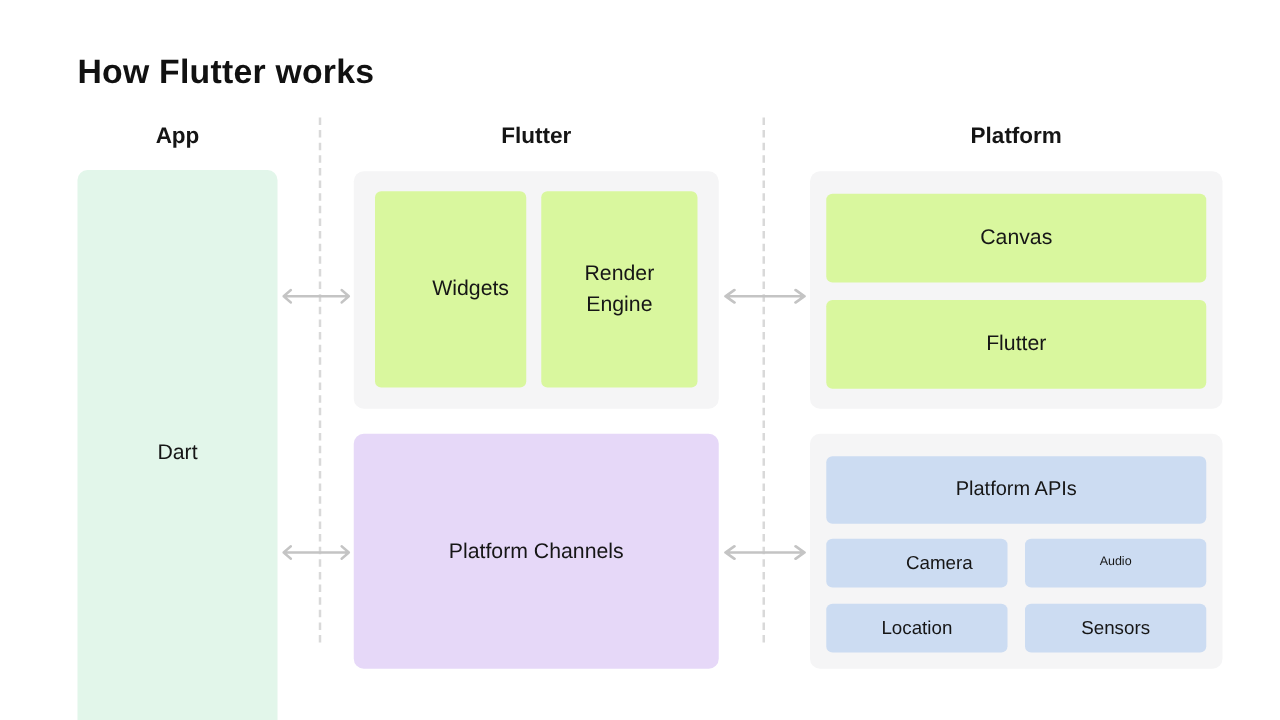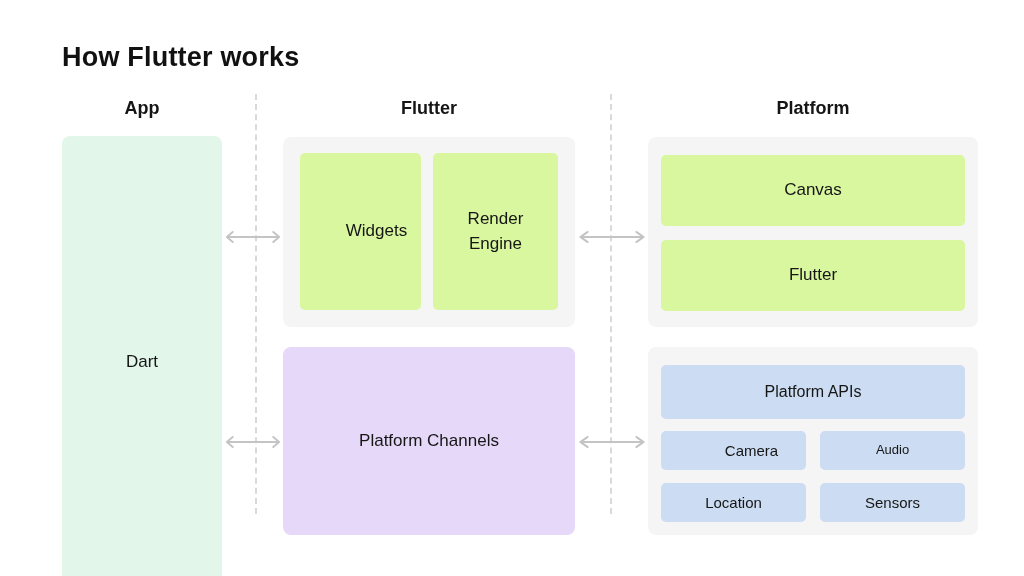--- a/index.html
+++ b/index.html
@@ -88,21 +88,21 @@
   .render-box        { left: 433px; top: 153px; width: 125px; height: 157px; padding: 0 16px; }
   .channels-box      { left: 283px; top: 347px; width: 292px; height: 188px; border-radius: 8px; }
 
   
   .platform-top-panel    { left: 648px; top: 137px; width: 330px; height: 190px; }
   .canvas-box            { left: 661px; top: 155px; width: 304px; height: 71px;  }
   .events-box            { left: 661px; top: 240px; width: 304px; height: 71px;  }
   .platform-bottom-panel { left: 648px; top: 347px; width: 330px; height: 188px; }
   .apis-box              { left: 661px; top: 365px; width: 304px; height: 54px; font-size: 16px; }
   .camera-box            { left: 661px; top: 431px; width: 145px; height: 39px; font-size: 15px; padding-left: 36px; }
-  .audio-box             { left: 820px; top: 431px; width: 145px; height: 39px; font-size: 13px; }
+  .audio-box             { left: 820px; top: 431px; width: 145px; height: 39px; font-size: 10px; }
   .location-box          { left: 661px; top: 483px; width: 145px; height: 39px; font-size: 15px; }
   .sensors-box           { left: 820px; top: 483px; width: 145px; height: 39px; font-size: 15px; }
 
   .arrow { position: absolute; }
   .arrow svg { display: block; width: 100%; height: 100%; }
   .arrow-1 { left: 224px; top: 229px; width: 58px; height: 16px; }
   .arrow-2 { left: 577px; top: 229px; width: 70px; height: 16px; }
   .arrow-3 { left: 224px; top: 434px; width: 58px; height: 16px; }
   .arrow-4 { left: 577px; top: 434px; width: 70px; height: 16px; }
   .arrow path { stroke: var(--arrow, #c4c4c4); stroke-width: 2; fill: none; stroke-linecap: round; stroke-linejoin: round; }

